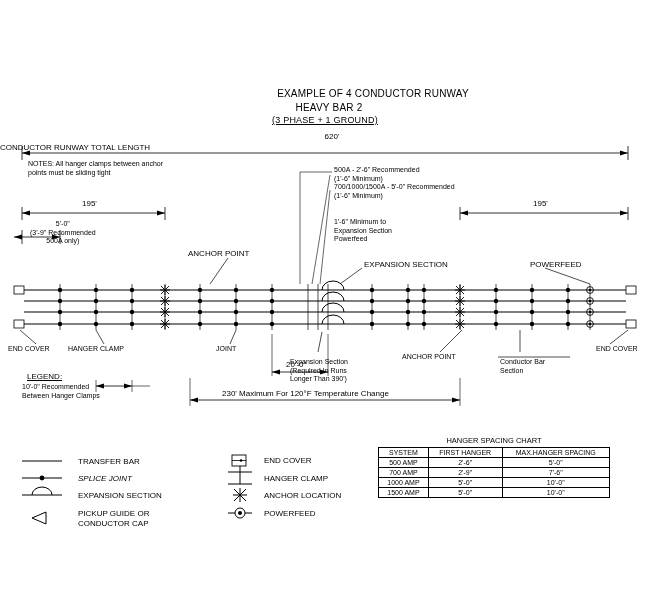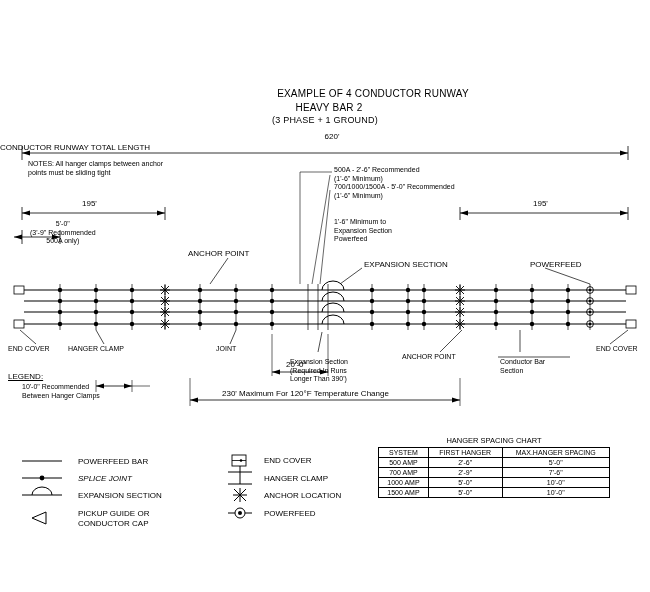--- a/index.html
+++ b/index.html
@@ -19,21 +19,21 @@
   svg{display:block;overflow:visible;}
   .chart{border-collapse:collapse;font-size:7px;}
   .chart td,.chart th{border:1px solid #000;padding:1px 4px;text-align:center;font-weight:normal;white-space:nowrap;}
   .chart .hdr{font-size:7px;}
 </style>
 </head>
 <body>
 
 <div class="abs ttl" style="top:88px;left:0;padding-left:48px;">EXAMPLE OF 4 CONDUCTOR RUNWAY</div>
 <div class="abs ttl" style="top:102px;left:4px;">HEAVY BAR 2</div>
-<div class="abs ttl" style="top:115px;left:0;font-size:9px;">(3 PHASE + 1 GROUND)</div>
+<div class="abs ttl" style="top:115px;left:0;font-size:9px;text-decoration:underline;">(3 PHASE + 1 GROUND)</div>
 
 <div class="abs tiny8" style="top:132px;left:7px;width:650px;text-align:center;">620'</div>
 <div class="abs tiny8" style="top:143px;left:0;width:650px;text-align:left;">CONDUCTOR RUNWAY TOTAL LENGTH</div>
 
 <svg class="abs" style="top:0;left:0;width:650px;height:592px;">
 
   <line x1="22" y1="153" x2="628" y2="153" stroke="#000" stroke-width="0.8"></line>
   <line x1="22" y1="146" x2="22" y2="160" stroke="#000" stroke-width="0.8"></line>
   <line x1="628" y1="146" x2="628" y2="160" stroke="#000" stroke-width="0.8"></line>
   <polygon points="22,153 30,150.5 30,155.5" fill="#000"></polygon>
@@ -302,25 +302,25 @@
 
 <div class="abs tiny8" style="top:360px;left:286px;">20'-0"</div>
 <div class="abs tiny" style="top:358px;left:290px;">Expansion Section
 (Required In Runs
 Longer Than 390')</div>
 <div class="abs tiny" style="top:358px;left:500px;">Conductor Bar
 Section</div>
 
 <div class="abs tiny8" style="top:389px;left:222px;">230' Maximum For 120°F Temperature Change</div>
 
-<div class="abs tiny8 u" style="top:372px;left:8px;">LEGEND:</div>
+<div class="abs tiny8 u" style="top:372px;left:27px;">LEGEND:</div>
 <div class="abs tiny" style="top:383px;left:22px;">10'-0" Recommended
 Between Hanger Clamps</div>
 
-<div class="abs tiny8" style="top:457px;left:78px;">POWERFEED BAR</div>
+<div class="abs tiny8" style="top:457px;left:78px;">TRANSFER BAR</div>
 <div class="abs tiny8" style="top:474px;left:78px;font-style:italic;">SPLICE JOINT</div>
 <div class="abs tiny8" style="top:491px;left:78px;">EXPANSION SECTION</div>
 <div class="abs tiny8" style="top:509px;left:78px;">PICKUP GUIDE OR
 CONDUCTOR CAP</div>
 
 <div class="abs tiny8" style="top:456px;left:264px;">END COVER</div>
 <div class="abs tiny8" style="top:474px;left:264px;">HANGER CLAMP</div>
 <div class="abs tiny8" style="top:491px;left:264px;">ANCHOR LOCATION</div>
 <div class="abs tiny8" style="top:509px;left:264px;">POWERFEED</div>
 

